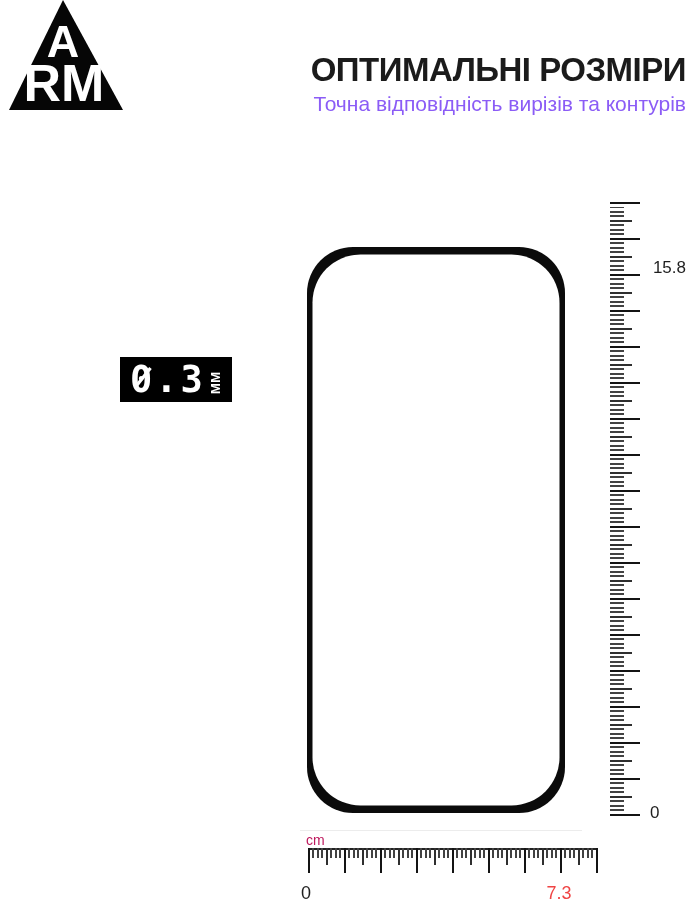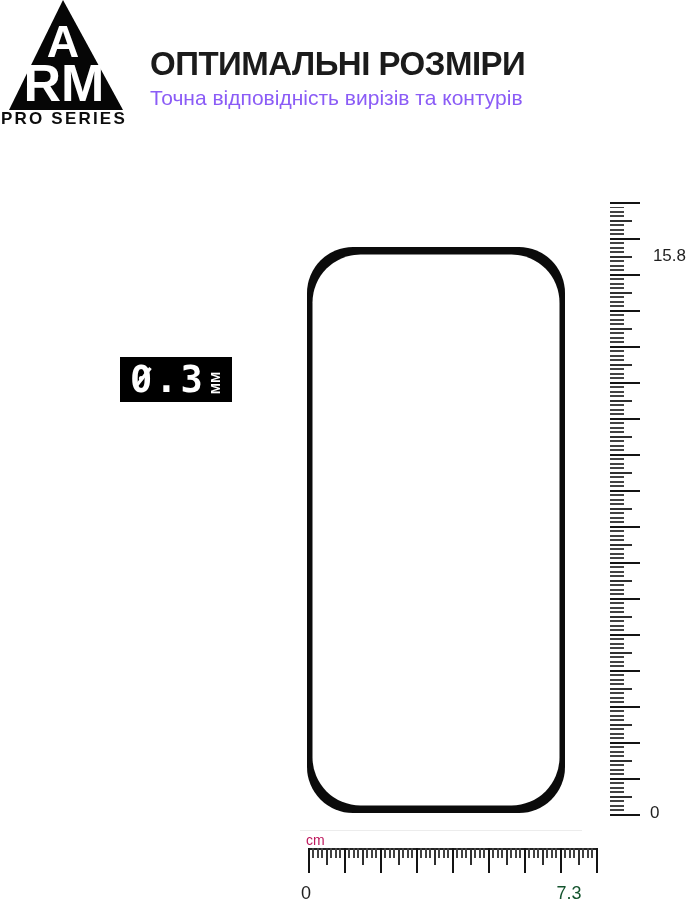--- a/index.html
+++ b/index.html
@@ -13,21 +13,21 @@
   }
   
   .logo{position:absolute;left:8px;top:0;width:132px;}
   .logo svg{display:block;}
   .logo-series{
     position:absolute;left:-7px;top:109px;width:140px;
     font-size:17px;font-weight:700;letter-spacing:2.2px;
     color:#0d0d0d;white-space:nowrap;
   }
   
-  .header{position:absolute;left:150px;top:47px;width:536px;text-align:left;}
+  .header{position:absolute;left:150px;top:53px;width:536px;text-align:right;}
   .header .title{
     font-size:33px;font-weight:700;letter-spacing:-0.5px;
     color:#1b1b1b;line-height:1;white-space:nowrap;
   }
   .header .subtitle{
     margin-top:7px;font-size:21px;font-weight:400;
     color:#8b5cf6;line-height:1;white-space:nowrap;
   }
   
   .badge{position:absolute;left:120px;top:357px;width:112px;height:45px;background:#000;}
@@ -36,50 +36,49 @@
   .glass{position:absolute;left:307px;top:247px;width:258px;height:566px;}
   
   .vruler{position:absolute;left:610px;top:202px;width:30px;height:614px;}
   .vruler .t{position:absolute;left:0;top:0;height:100%;}
   .vruler .t-short{width:14px;
     background:repeating-linear-gradient(to bottom,#424242 0 1.8px,transparent 1.8px 4.5px);}
   .vruler .t-med{width:22px;
     background:repeating-linear-gradient(to bottom,#2f2f2f 0 1.8px,transparent 1.8px 18px);}
   .vruler .t-long{width:30px;
     background:repeating-linear-gradient(to bottom,#141414 0 2px,transparent 2px 36px);}
-  .vlabel-max{position:absolute;right:2px;top:246px;font-size:17px;color:#1f1f1f;}
+  .vlabel-max{position:absolute;right:2px;top:258px;font-size:17px;color:#1f1f1f;}
   .vlabel-min{position:absolute;left:650px;top:803px;font-size:17px;color:#1f1f1f;}
   
   .divider{position:absolute;left:300px;top:830px;width:282px;height:1px;background:#ececec;}
   .hunit{position:absolute;left:306px;top:832px;font-size:14px;color:#be185d;}
   .hruler{position:absolute;left:308px;top:848px;width:290px;height:25px;}
   .hruler .base{position:absolute;left:0;top:0;width:100%;height:2px;background:#232323;}
   .hruler .t{position:absolute;left:0;top:0;width:100%;}
   .hruler .t-short{height:10px;
     background:repeating-linear-gradient(to right,#424242 0 1.8px,transparent 1.8px 4.5px);}
   .hruler .t-med{height:17px;
     background:repeating-linear-gradient(to right,#2f2f2f 0 1.8px,transparent 1.8px 18px);}
   .hruler .t-long{height:25px;
     background:repeating-linear-gradient(to right,#141414 0 2px,transparent 2px 36px);}
   .hlabel-start{position:absolute;left:301px;top:883px;font-size:18px;color:#1f1f1f;}
   .hlabel-end{position:absolute;left:544px;top:883px;width:30px;text-align:center;
-    font-size:18px;color:#14532d;margin-left:10px;}
+    font-size:18px;color:#ef4444;}
 </style>
 </head>
 <body>
 
 <div class="stage">
 
   <div class="logo">
     <svg width="118" height="111" viewBox="0 0 118 111">
       <polygon points="55,0 115,110 1,110" fill="#060606"></polygon>
       <text x="55" y="57" text-anchor="middle" fill="#ffffff" font-family="Liberation Sans, sans-serif" font-size="45" font-weight="bold">A</text>
       <text x="56" y="101" text-anchor="middle" fill="#ffffff" font-family="Liberation Sans, sans-serif" font-size="52" font-weight="bold">RM</text>
     </svg>
-    <div class="logo-series">PRO SERIES</div>
   </div>
 
   <div class="header">
     <div class="title">ОПТИМАЛЬНІ РОЗМІРИ</div>
     <div class="subtitle">Точна відповідність вирізів та контурів</div>
   </div>
 
   <div class="badge">
     <svg width="112" height="45" viewBox="0 0 112 45">
       <text x="10" y="35" fill="#ffffff" font-family="DejaVu Sans Mono, monospace" font-size="37" font-weight="bold" letter-spacing="3">0.3</text>

